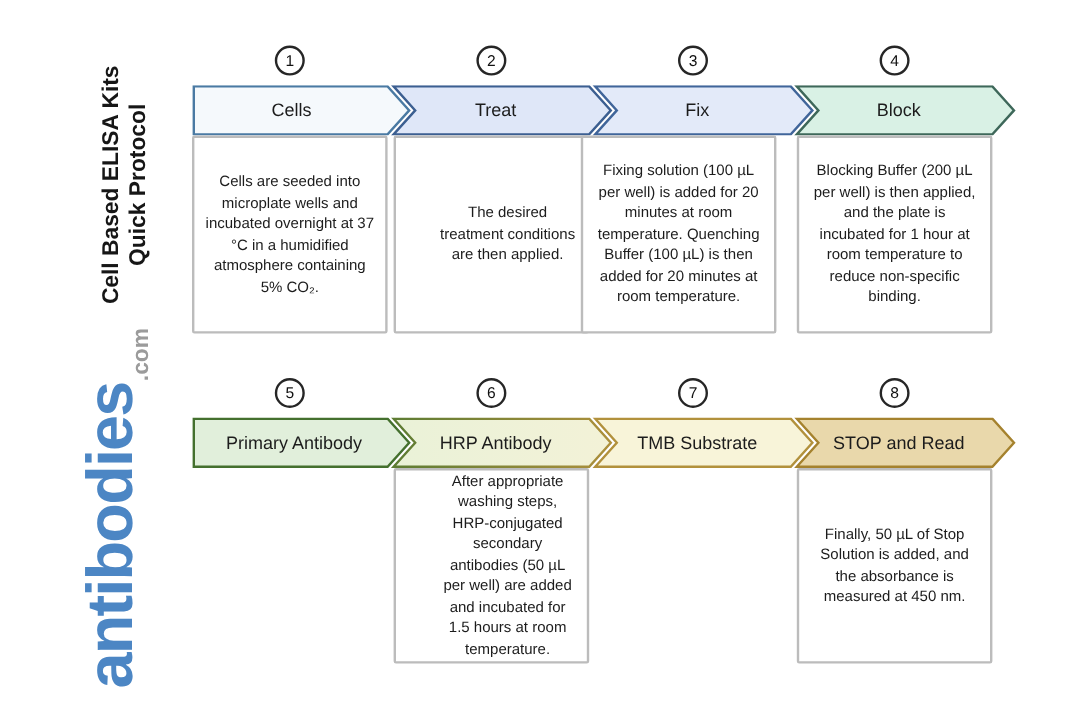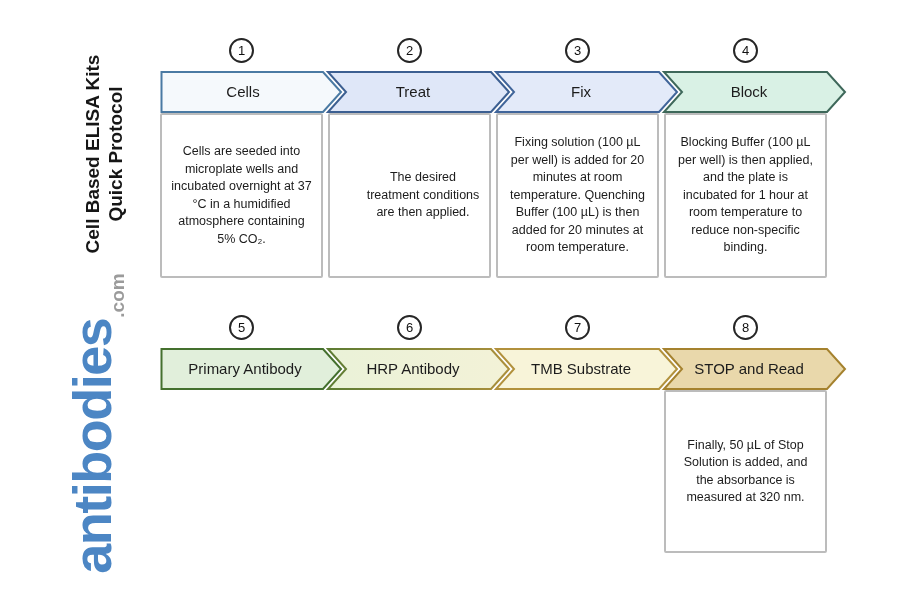--- a/index.html
+++ b/index.html
@@ -41,21 +41,21 @@
     position:absolute;width:163px;box-sizing:border-box;
     background:#ffffff;border:2px solid #bcbcbc;border-radius:2px;
     display:flex;align-items:center;justify-content:center;
     padding:8px 9px;
   }
   .desc-box p{
     margin:0;font-size:12.5px;line-height:1.4;text-align:center;color:#1c1c1c;
   }
   .r1{top:113px;height:165px;}
   .r2{top:390px;height:163px;}
-  .c1{left:160px;} .c2{left:328px;padding-left:36px;} .c3{left:496px;justify-content:flex-end;} .c4{left:664px;}
+  .c1{left:160px;} .c2{left:328px;padding-left:36px;} .c3{left:484px;justify-content:flex-end;} .c4{left:664px;}
 </style>
 </head>
 <body>
 
 <div class="canvas">
 
   <div class="vtitle">
     <div>Cell Based ELISA Kits</div>
     <div>Quick Protocol</div>
   </div>
@@ -91,21 +91,21 @@
   <div class="desc-box r1 c1">
       <p>Cells are seeded into microplate wells and incubated overnight at 37 °C in a humidified atmosphere containing 5% CO₂.</p>
     </div>
   <div class="desc-box r1 c2">
       <p>The desired treatment conditions are then applied.</p>
     </div>
   <div class="desc-box r1 c3">
       <p>Fixing solution (100 µL per well) is added for 20 minutes at room temperature. Quenching Buffer (100 µL) is then added for 20 minutes at room temperature.</p>
     </div>
   <div class="desc-box r1 c4">
-      <p>Blocking Buffer (100 µL per well) is then applied, and the plate is incubated for 1 hour at room temperature to reduce non-specific binding.</p>
+      <p>Blocking Buffer (200 µL per well) is then applied, and the plate is incubated for 1 hour at room temperature to reduce non-specific binding.</p>
     </div>
 
   <div class="step-circle" style="left:229px;top:315px">
       <span>5</span>
     </div>
   <div class="step-circle" style="left:397px;top:315px">
       <span>6</span>
     </div>
   <div class="step-circle" style="left:565px;top:315px">
       <span>7</span>
@@ -128,17 +128,20 @@
     <path d="M1.5,1 L163,1 L181,21 L163,41 L1.5,41 Z" stroke-width="2" fill="#e1efdb" stroke="#44702e"></path>
     <path d="M168,1 L331,1 L349,21 L331,41 L168,41 L186,21 Z" stroke-width="2" fill="url(#g-hrp-fill)" stroke="url(#g-hrp-stroke)"></path>
     <path d="M336,1 L499,1 L517,21 L499,41 L336,41 L354,21 Z" stroke-width="2" fill="#f8f4d9" stroke="#b2913c"></path>
     <path d="M504,1 L667,1 L685,21 L667,41 L504,41 L522,21 Z" stroke-width="2" fill="#e9d8ab" stroke="#a5822e"></path>
     <text class="arrow-label" x="85" y="26" text-anchor="middle">Primary Antibody</text>
     <text class="arrow-label" x="253" y="26" text-anchor="middle">HRP Antibody</text>
     <text class="arrow-label" x="421" y="26" text-anchor="middle">TMB Substrate</text>
     <text class="arrow-label" x="589" y="26" text-anchor="middle">STOP and Read</text>
   </svg>
 
+  <div class="desc-box r2 c2">
+      <p>After appropriate washing steps, HRP-conjugated secondary antibodies (50 µL per well) are added and incubated for 1.5 hours at room temperature.</p>
+    </div>
   <div class="desc-box r2 c4">
-      <p>Finally, 50 µL of Stop Solution is added, and the absorbance is measured at 320 nm.</p>
+      <p>Finally, 50 µL of Stop Solution is added, and the absorbance is measured at 450 nm.</p>
     </div>
 
 </div>
 
 </body></html>

